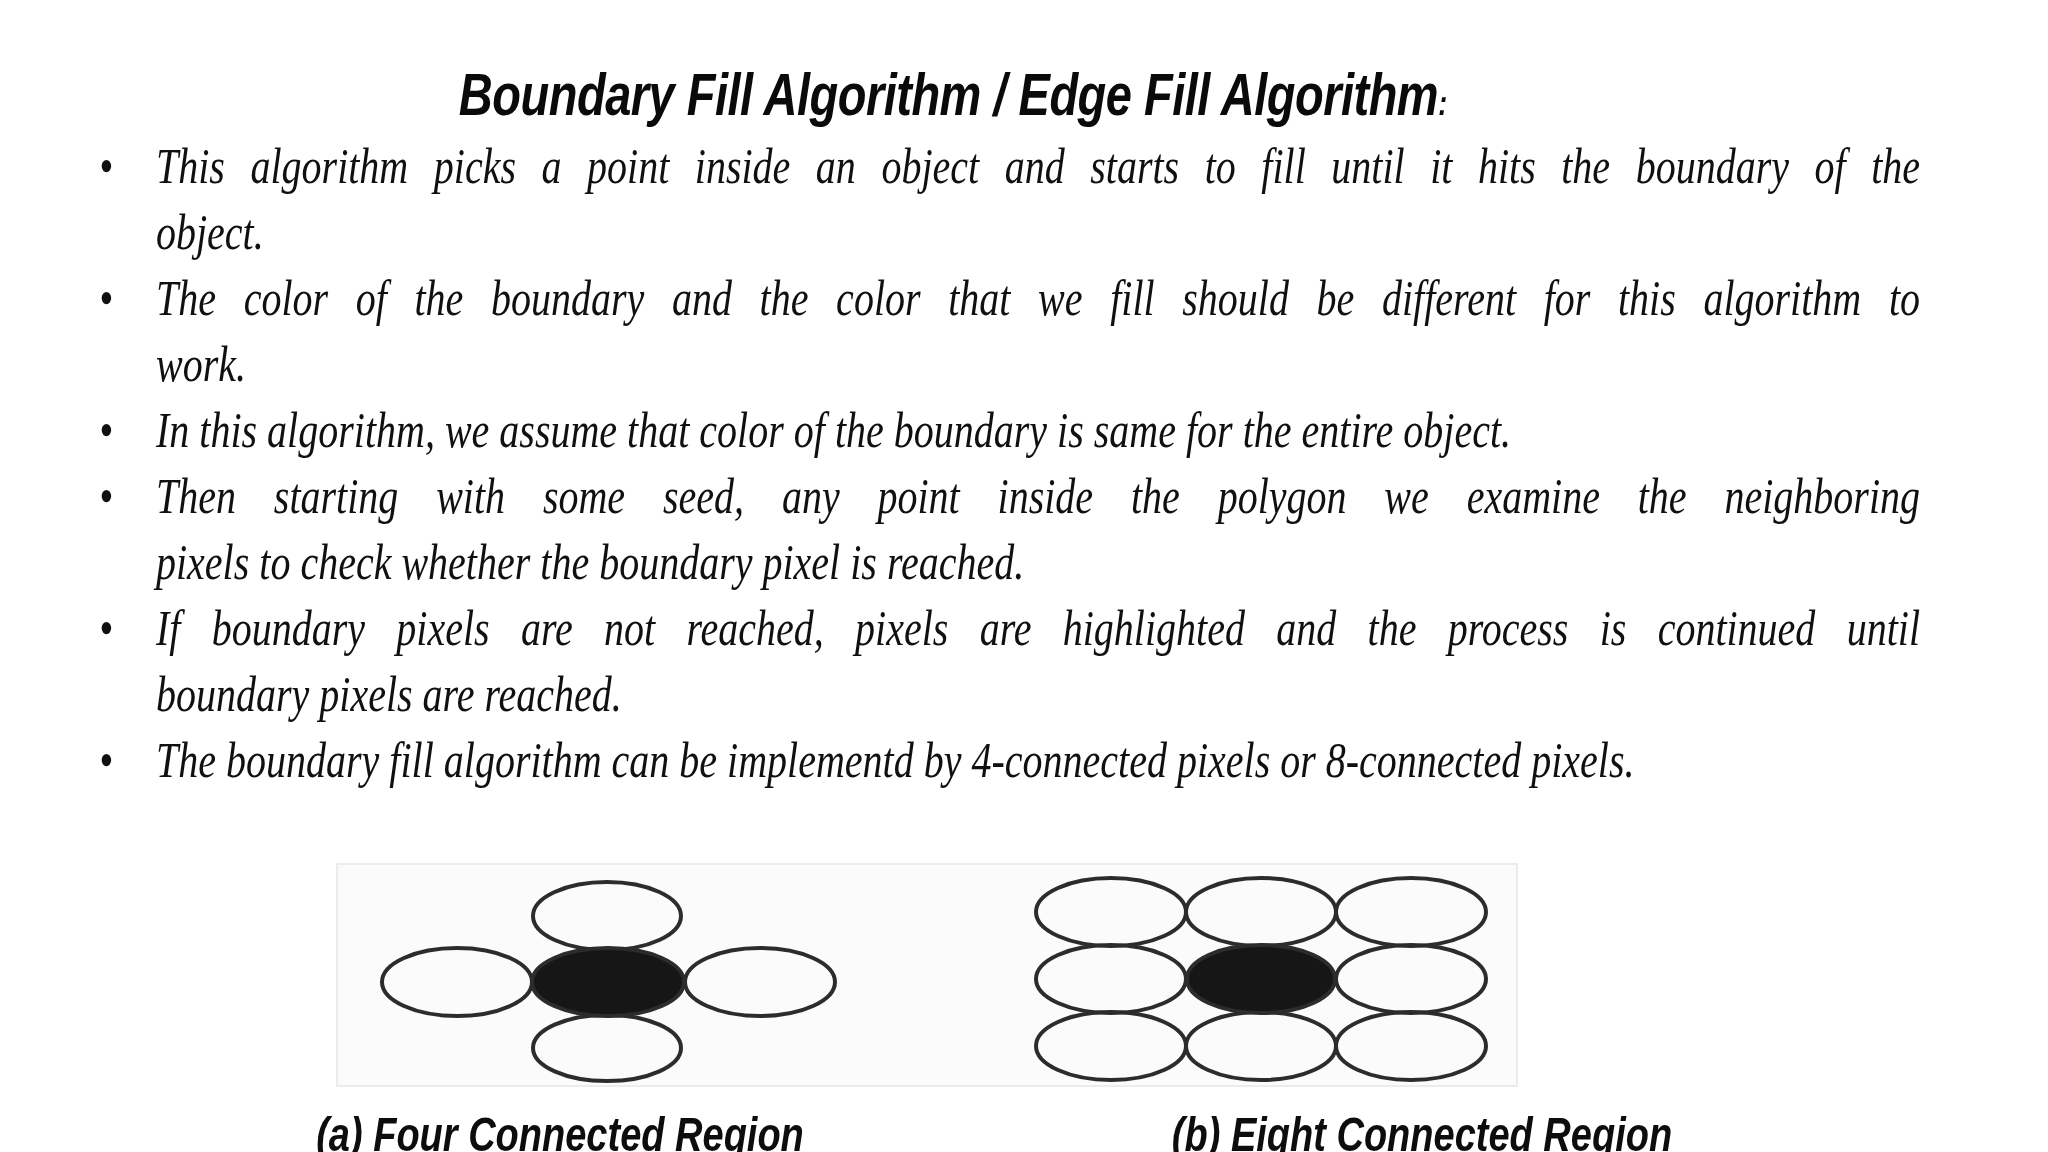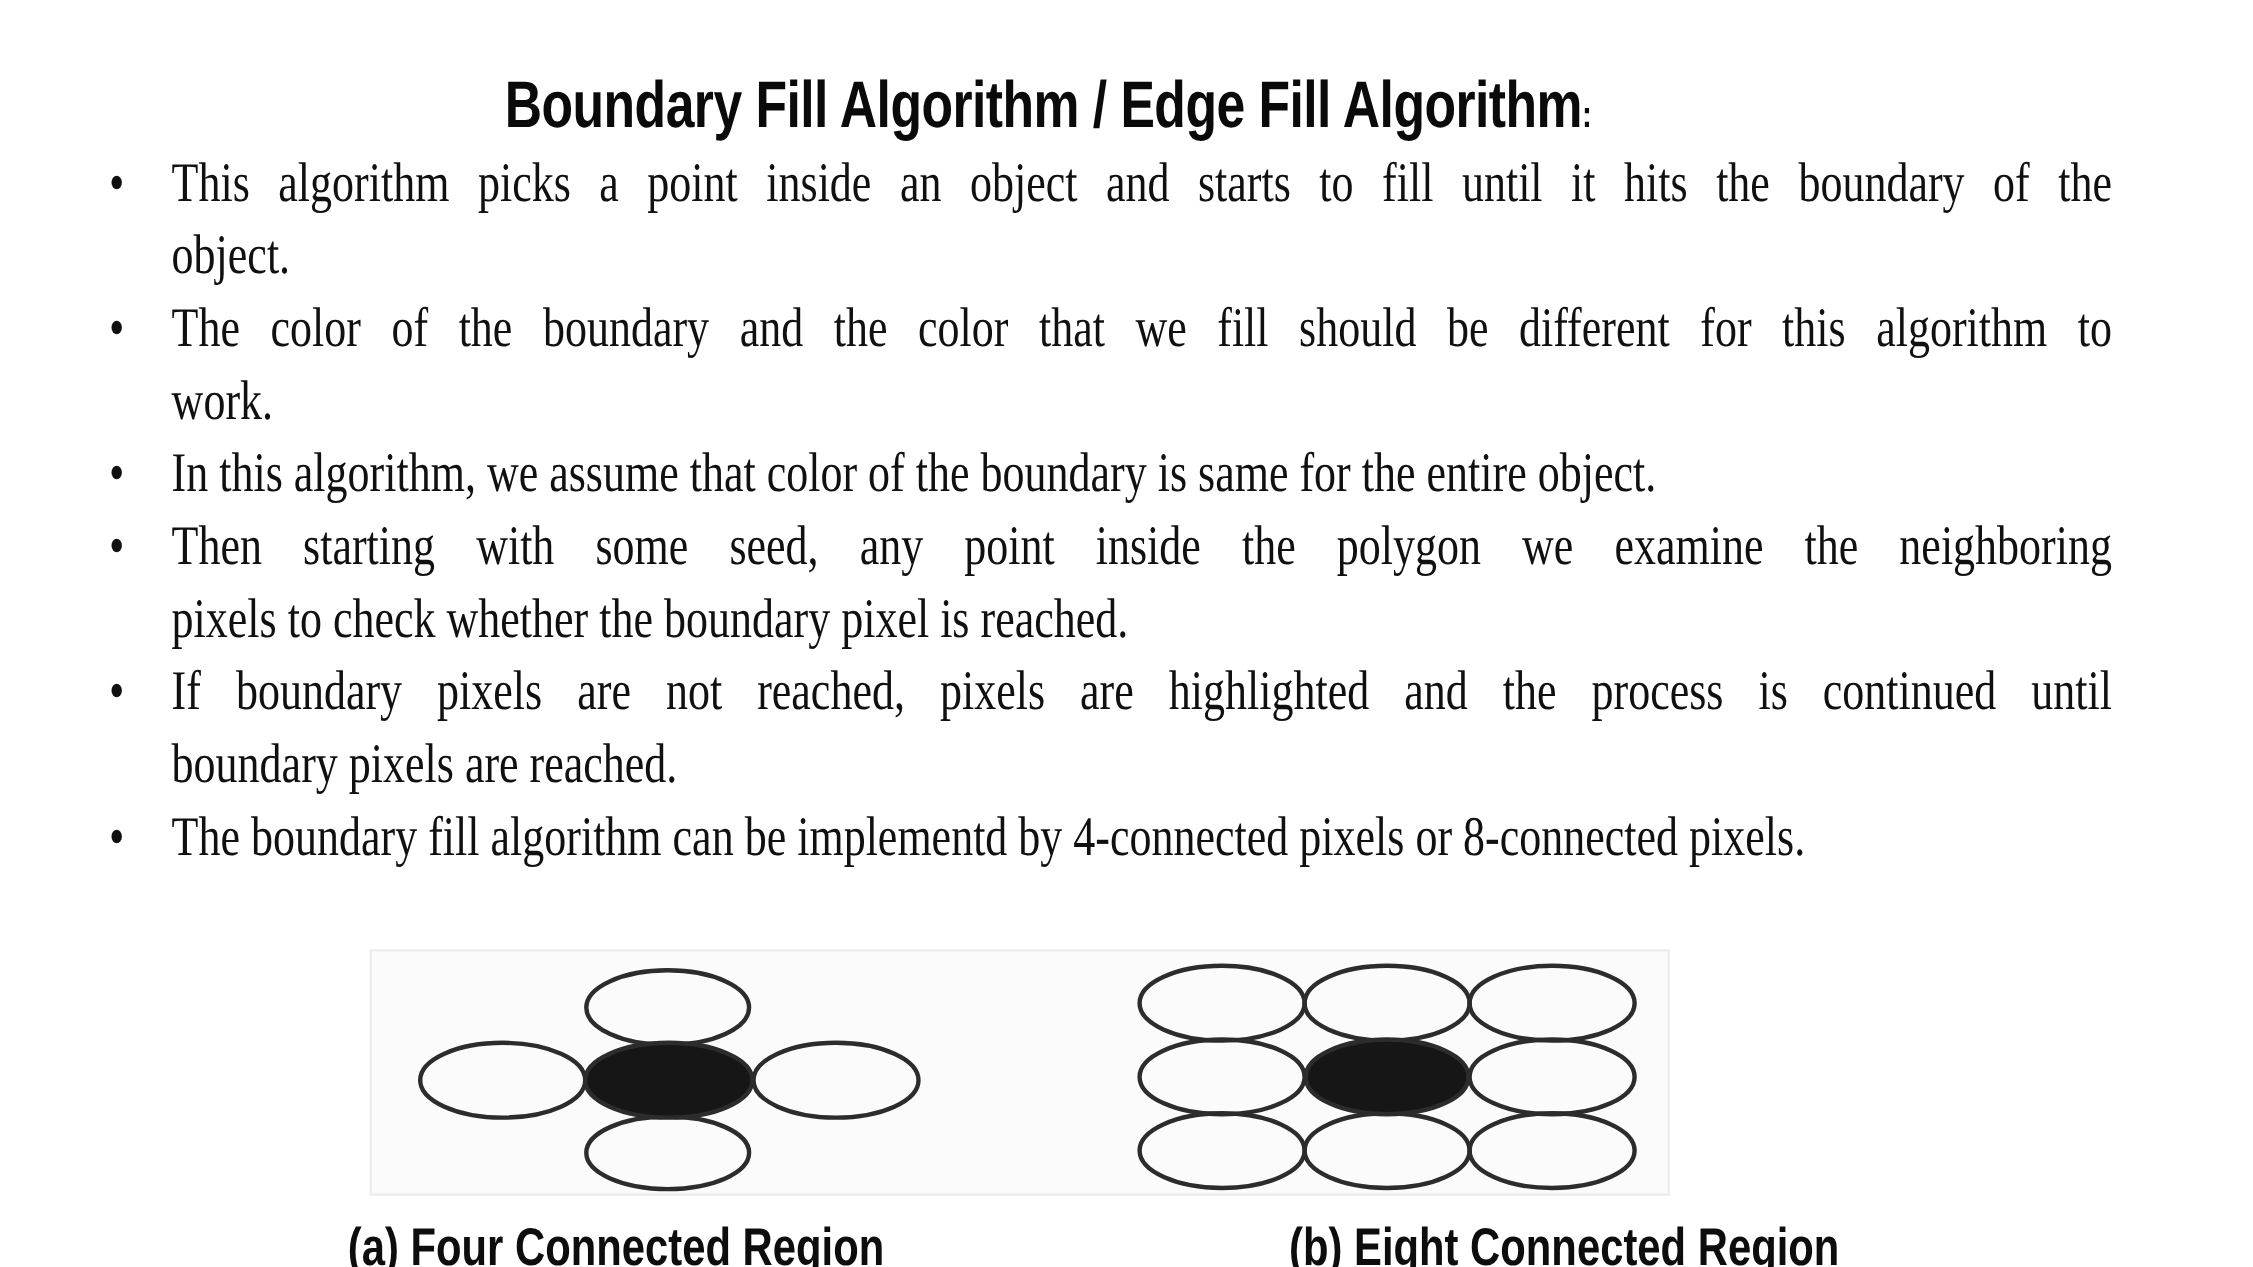--- a/index.html
+++ b/index.html
@@ -1,17 +1,17 @@
 <!DOCTYPE html>
 <html><head>
 <meta charset="utf-8">
 <style>
   html,body{margin:0;padding:0;background:#ffffff;}
   .page{position:relative;width:2048px;height:1152px;background:#ffffff;overflow:hidden;
-        font-family:"Liberation Serif", serif;}
+        font-family:"Liberation Serif", serif;font-style:italic;}
   
   .stretch{transform:scaleY(1.27);transform-origin:0 0;}
 
   .title{position:absolute;left:0;top:62px;width:1906px;text-align:center;
          font-family:"Liberation Sans", sans-serif;font-weight:700;font-size:47px;
          line-height:52px;letter-spacing:-0.5px;color:#0a0a0a;white-space:nowrap;}
   .title .colon{font-size:27px;font-weight:700;letter-spacing:0;}
 
   .bullets{position:absolute;left:99px;top:133px;width:1821px;color:#101010;}
   .bullet{display:flex;align-items:flex-start;}

